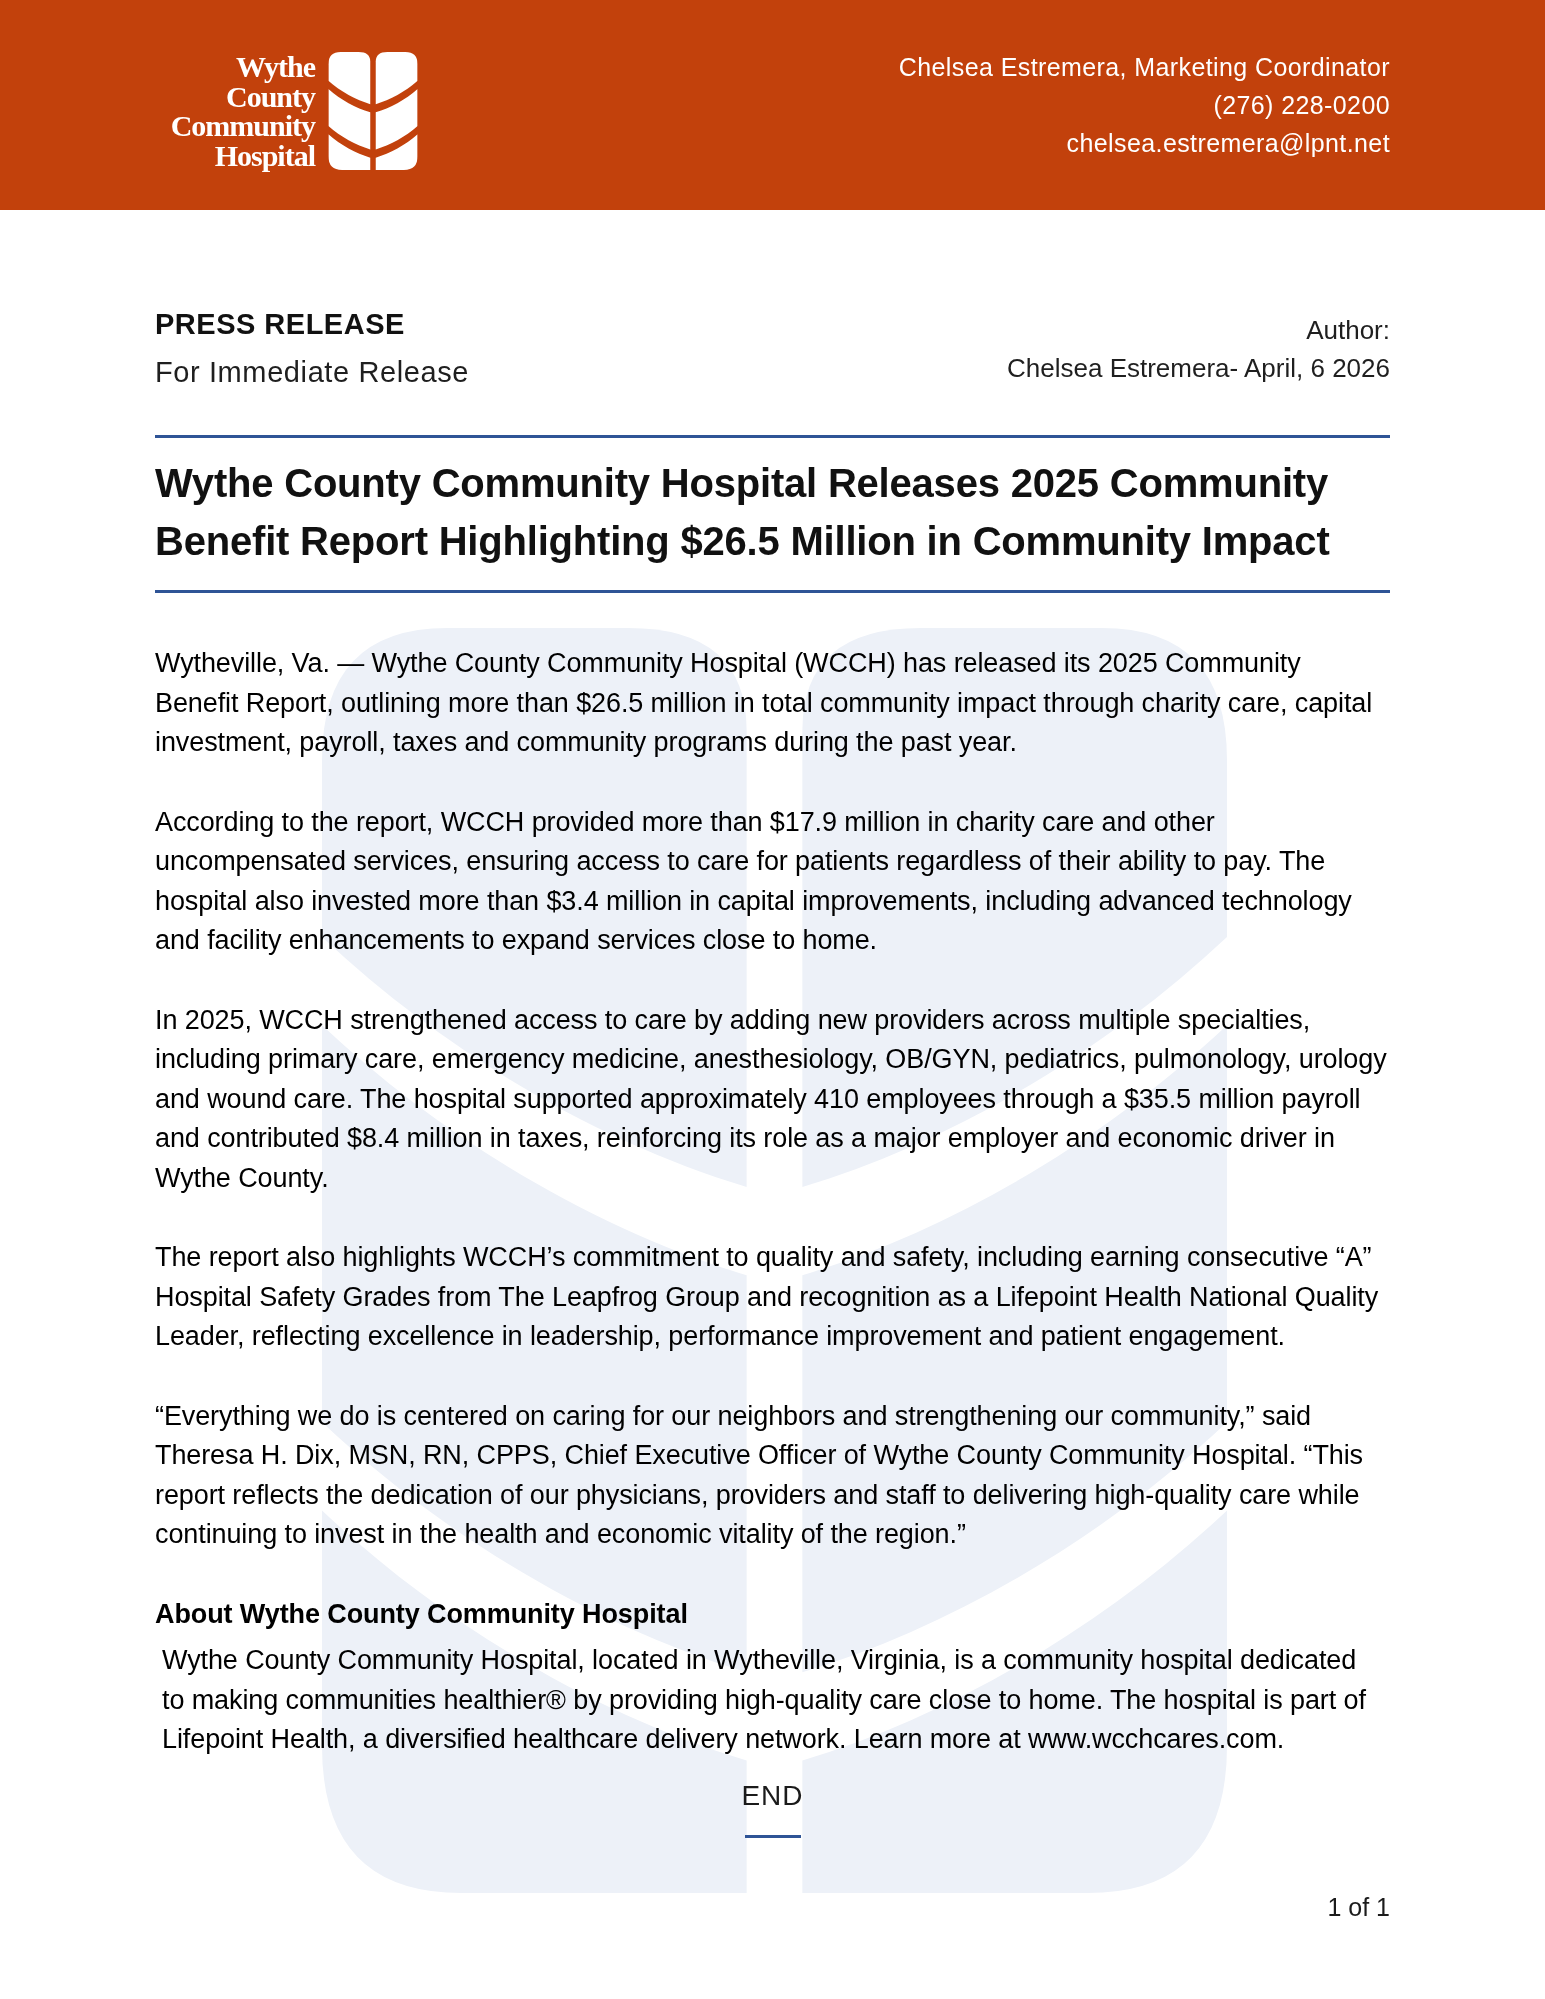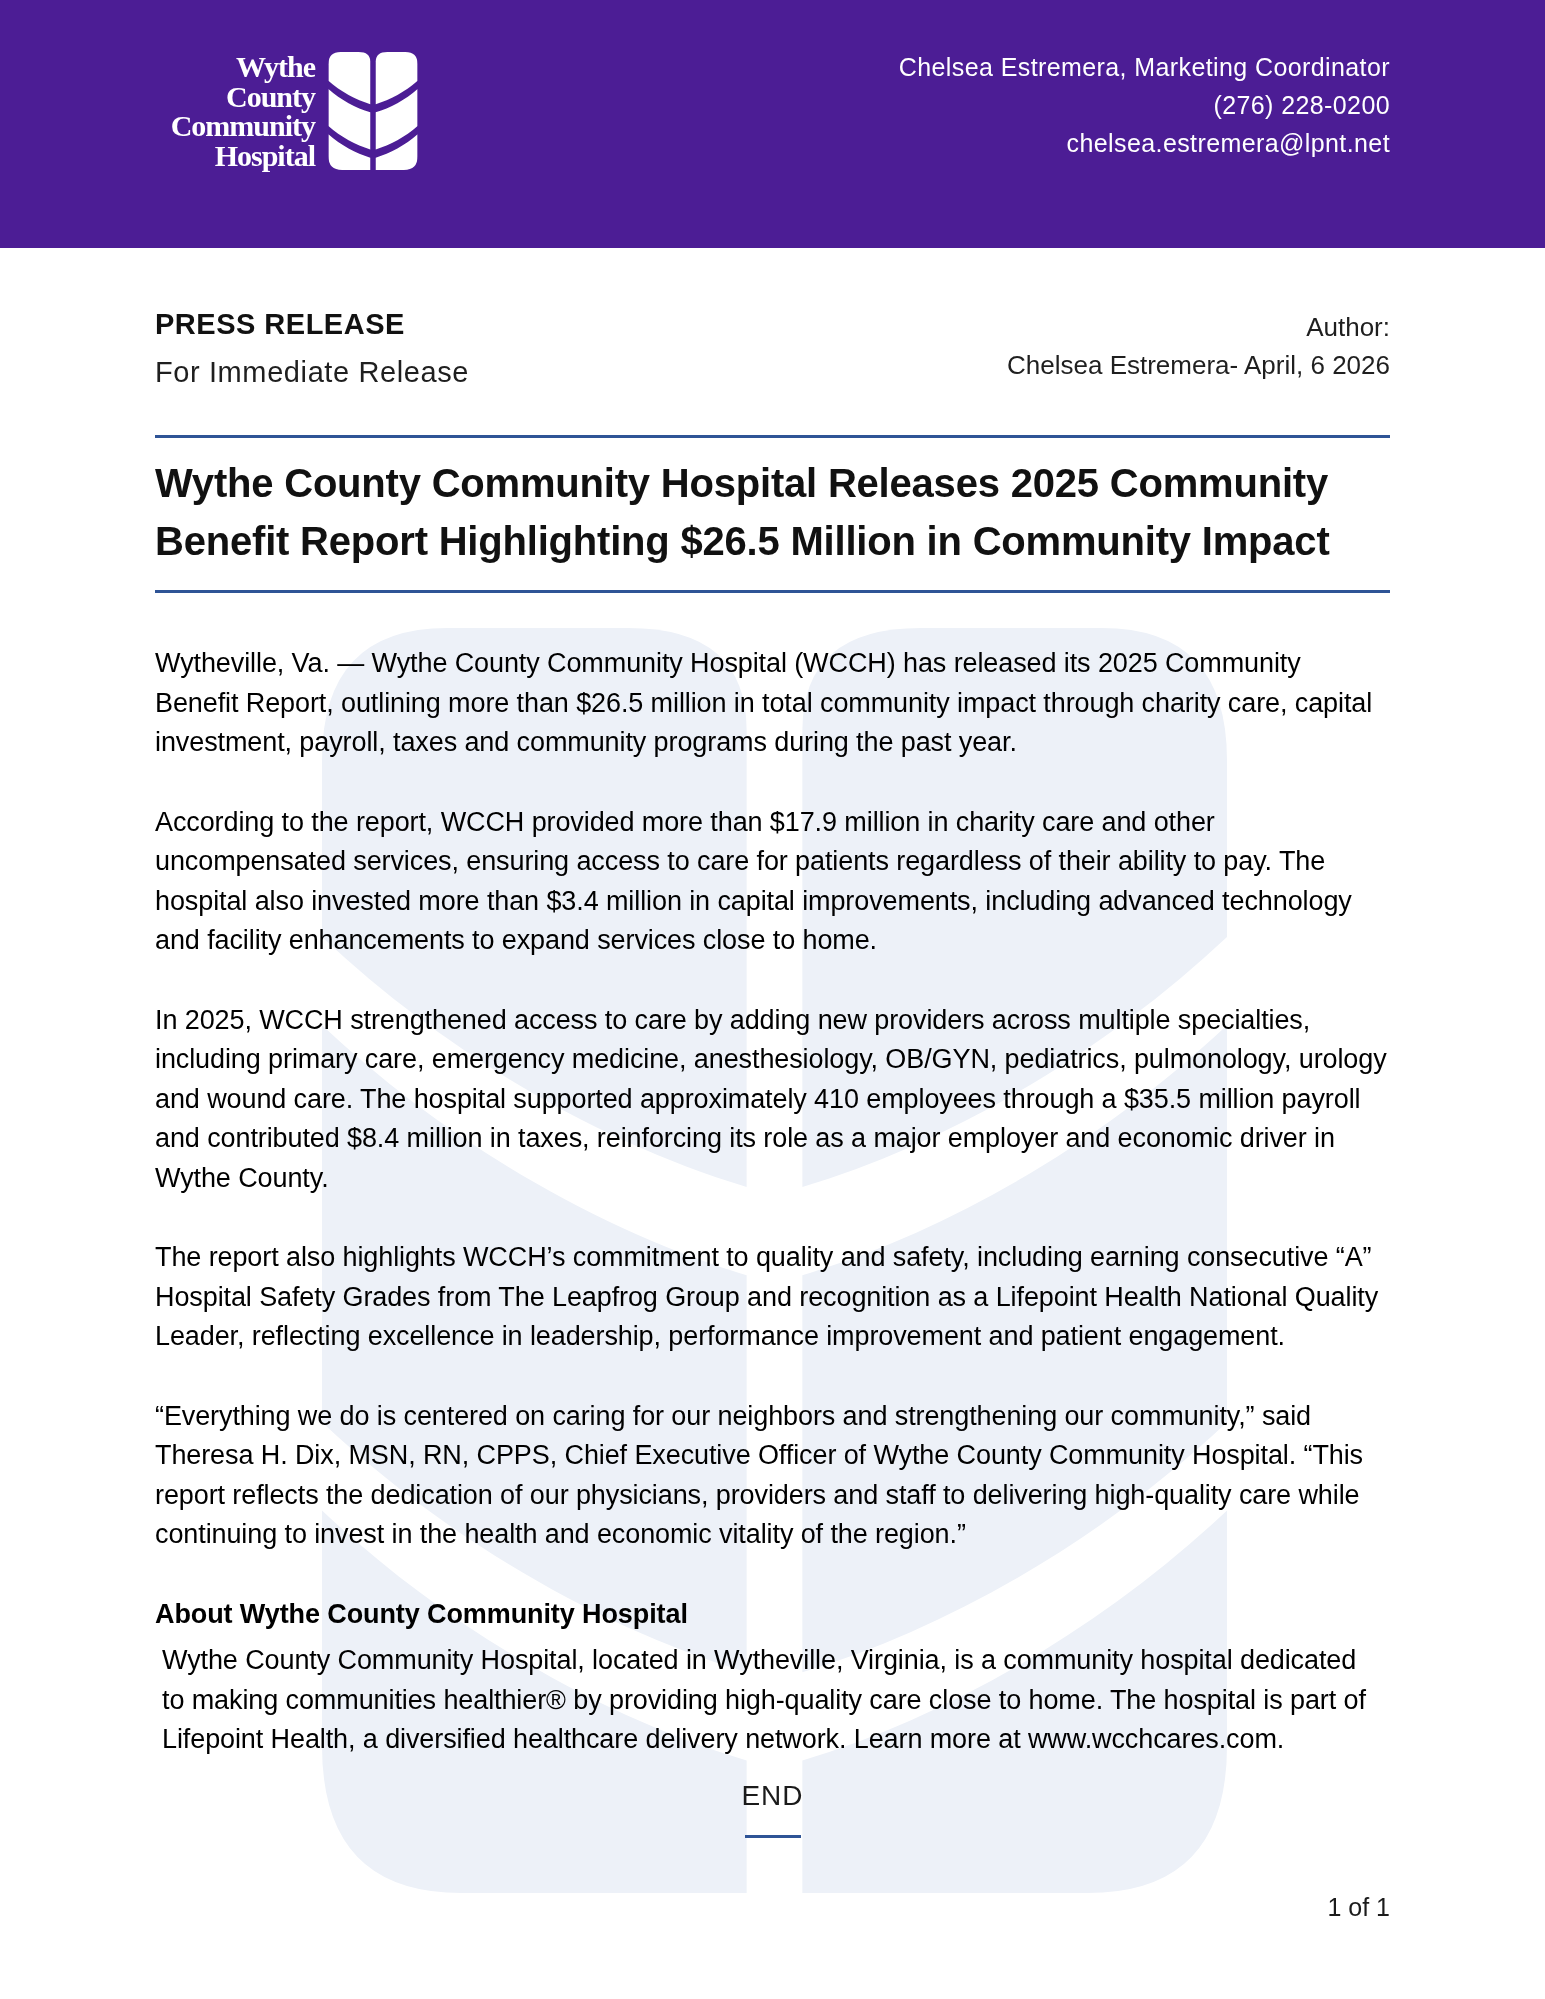--- a/index.html
+++ b/index.html
@@ -1,38 +1,38 @@
 <!DOCTYPE html>
 <html><head>
 <meta charset="utf-8">
 <style>
   html,body { margin:0; padding:0; }
   body {
     width:1545px; height:1999px; position:relative; background:#ffffff;
     font-family:"Liberation Sans", sans-serif; color:#1a1a1a; overflow:hidden;
   }
   
-  .header-band { position:absolute; top:0; left:0; right:0; height:248px; background:#4c1d95; z-index:2; }
+  .header-band { position:absolute; top:0; left:0; right:0; height:210px; background:#c2410c; z-index:2; }
   .logo { position:absolute; left:155px; top:52px; display:flex; align-items:center; gap:13px; }
   .logo-text {
     display:flex; flex-direction:column; justify-content:center; text-align:right;
     color:#ffffff; font-family:"Liberation Serif", serif; font-weight:bold;
     font-size:30px; line-height:29.5px; letter-spacing:-1px; width:160px; white-space:nowrap;
   }
   .logo-icon svg { width:90px; height:118px; display:block; }
   .contact-block {
     position:absolute; right:155px; top:48px; text-align:right; color:#ffffff;
     font-size:25px; line-height:38px; letter-spacing:0.4px; font-weight:400;
   }
   
   .watermark { position:absolute; left:322px; top:628px; z-index:0; }
   .watermark svg { width:905px; height:1265px; display:block; }
   
   .content { position:absolute; left:155px; top:230px; width:1235px; z-index:1; }
-  .meta-row { display:flex; justify-content:space-between; align-items:flex-start; margin-top:78px; }
+  .meta-row { display:flex; justify-content:space-between; align-items:center; margin-top:78px; }
   .pr-label { font-weight:bold; font-size:29px; letter-spacing:0.5px; color:#111111; }
   .release-type { font-size:29px; margin-top:15px; letter-spacing:0.6px; color:#1f1f1f; }
   .author-block { text-align:right; font-size:26px; line-height:38px; color:#1f1f1f; }
   .rule { height:3px; background:#2e5496; }
   .rule-top { margin-top:46px; }
   .headline { font-size:40px; font-weight:bold; line-height:58px; padding:16px 0 20px 0; color:#111111; letter-spacing:-0.2px; }
   .body-text { margin-top:51px; font-size:27px; line-height:39.5px; letter-spacing:-0.1px; color:#000000; }
   .para { margin:0 0 40px 0; }
   .about-heading { font-weight:bold; margin:0; }
   .about-para { margin:7px; }

